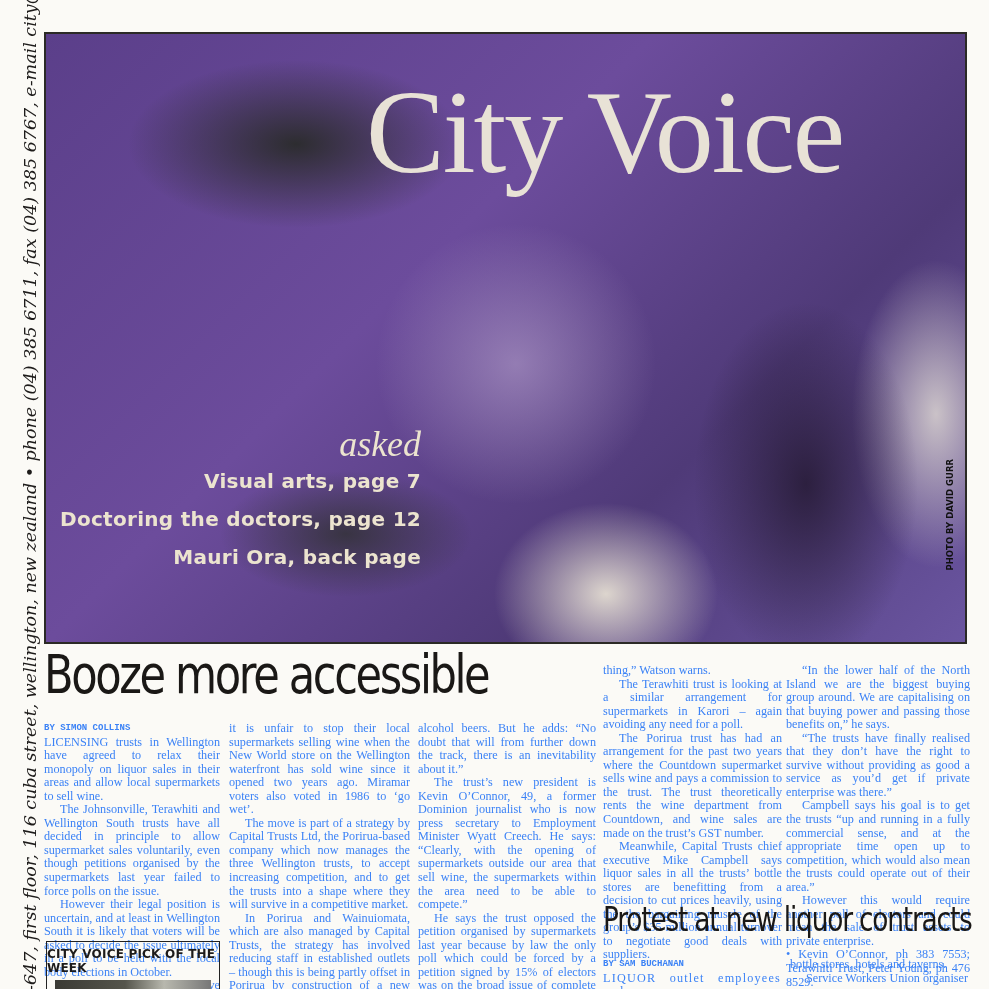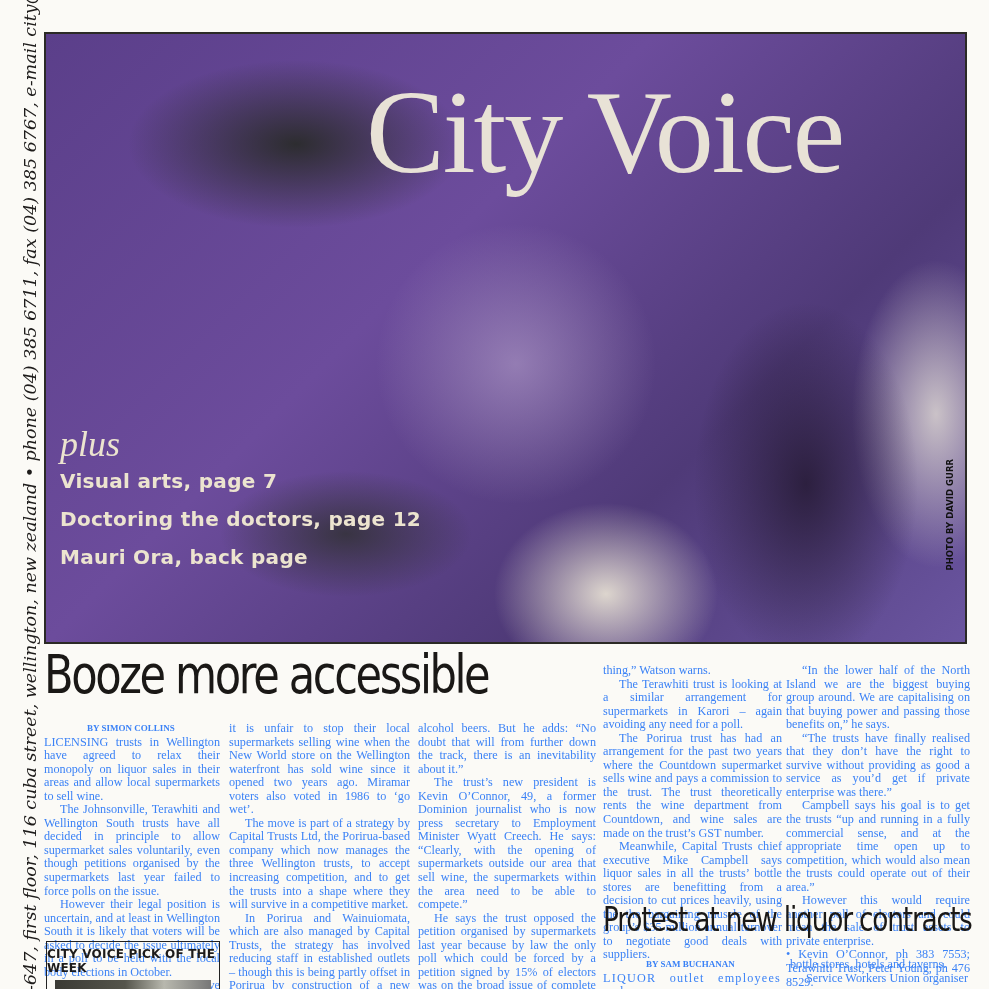--- a/index.html
+++ b/index.html
@@ -8,30 +8,31 @@
     .sidebar-text { position:absolute; left:22px; top:989px; transform-origin:0 0; transform:rotate(-90deg); white-space:nowrap; font-family:"DejaVu Serif", serif; font-style:italic; font-size:17.5px; color:#1d1b1a; line-height:1; margin-top:-28px; }
     .hero { position:absolute; left:44px; top:32px; width:923px; height:612px; border:2px solid #2b2a26; box-sizing:border-box; overflow:hidden;
       background:
         radial-gradient(ellipse 160px 260px at 760px 450px, rgba(30,20,40,0.75), transparent 70%),
         radial-gradient(ellipse 240px 120px at 250px 110px, rgba(35,40,30,0.85), transparent 70%),
         radial-gradient(ellipse 180px 90px at 300px 500px, rgba(40,45,35,0.7), transparent 70%),
         radial-gradient(ellipse 160px 130px at 560px 560px, rgba(245,240,220,0.85), transparent 70%),
         radial-gradient(ellipse 200px 200px at 470px 330px, rgba(190,170,210,0.55), transparent 70%),
         radial-gradient(ellipse 120px 220px at 890px 380px, rgba(230,225,215,0.8), transparent 70%),
         linear-gradient(135deg, #5b3f8a 0%, #6c4c9c 40%, #4f3a78 70%, #6a55a0 100%);
+      text-align: right;
     }
     .masthead { position:absolute; left:320px; top:40px; font-family:"Liberation Serif", serif; font-size:118px; color:#e8e2d6; letter-spacing:-2px; line-height:1; }
     .teasers { position:absolute; left:14px; top:378px; color:#ece4cf; font-family:"DejaVu Sans", sans-serif; font-weight:bold; }
     .teaser-main { font-size:24px; letter-spacing:0.3px; }
     .plus { font-family:"Liberation Serif", serif; font-style:italic; font-weight:normal; font-size:36px; margin-top:14px; line-height:36px; }
     .teaser { font-size:20px; line-height:38px; letter-spacing:0.3px; }
     .photo-credit { position:absolute; right:10px; top:425px; transform:rotate(-90deg); transform-origin:right top; font-family:"DejaVu Sans", sans-serif; font-weight:bold; font-size:8.5px; color:#111; white-space:nowrap; width:0; }
     .photo-credit span { display:block; position:absolute; right:0; top:-10px; }
     .headline { position:absolute; left:44px; top:648px; font-family:"DejaVu Sans", sans-serif; font-size:54px; letter-spacing:-3px; transform:scaleX(0.8); transform-origin:0 0; color:#1a1816; white-space:nowrap; line-height:1; }
-    .byline { font-family:Liberation Serif, serif; font-weight:bold; font-size:9px; letter-spacing:0; margin-bottom:0;margin-left:43px; }
+    .byline { font-family:Liberation Mono, monospace; font-weight:bold; font-size:9px; letter-spacing:0; margin-bottom:0; }
     .col { position:absolute; font-size:12.2px; line-height:13.55px; text-align:justify; color:#3b82f6; }
     .col p { margin:0; text-indent:16px; }
     .col p.first { text-indent:0; }
     .col1 { left:44px; top:722px; width:176px; }
     .col2 { left:229px; top:722px; width:181px; }
     .col3 { left:418px; top:722px; width:178px; }
     .col4 { left:603px; top:664px; width:179px; }
     .col5 { left:786px; top:664px; width:184px; }
     .pick-box { position:absolute; left:46px; top:941px; width:174px; height:60px; border:1.5px solid #222; box-sizing:border-box; }
     .pick-title { font-family:"DejaVu Sans", sans-serif; font-weight:bold; font-size:12px; margin-top:5px; letter-spacing:0.2px; }
@@ -43,21 +44,21 @@
 </head>
 <body>
 
 <div class="sidebar">
   <div class="sidebar-text">-647, first floor, 116 cuba street, wellington, new zealand • phone (04) 385 6711, fax (04) 385 6767, e-mail city@voice.wgtn.planet.co.nz</div>
 </div>
 
 <div class="hero">
   <div class="masthead">City Voice</div>
   <div class="teasers">
-    <div class="plus">plus</div>
+    <div class="plus">asked</div>
     <div class="teaser">Visual arts, page 7</div>
     <div class="teaser">Doctoring the doctors, page 12</div>
     <div class="teaser">Mauri Ora, back page</div>
   </div>
   <div class="photo-credit">
       <span>PHOTO BY DAVID GURR</span>
     </div>
 </div>
 
 <div class="headline">Booze more accessible</div>

